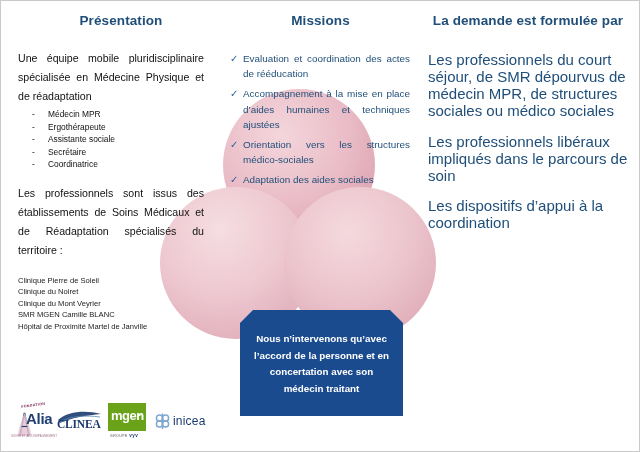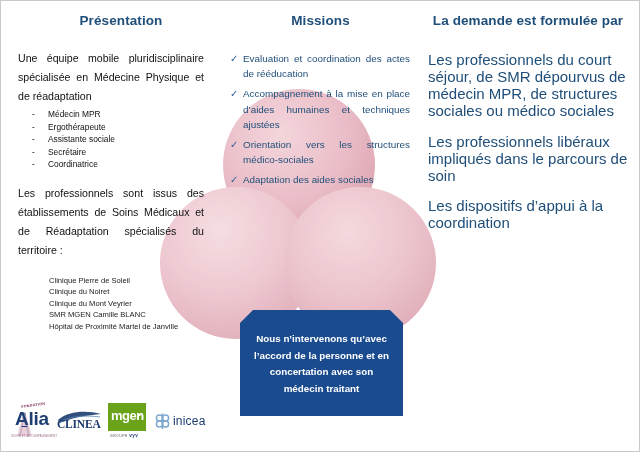--- a/index.html
+++ b/index.html
@@ -68,21 +68,20 @@
     position: absolute;
     left: 14px;
     top: 0;
   }
   #col-left .para-2 { margin-top: 13px; }
   #col-left .estab-list {
     margin-top: 15px;
     font-size: 7.6px;
     line-height: 11.4px;
     color: #1a1a1a;
-    margin-left: 31px;
   }
 
   
   #col-mid {
     position: absolute;
     left: 229px; top: 50px; width: 180px;
     color: #1f4e79;
     font-size: 9.9px;
     line-height: 15.2px;
   }
@@ -157,22 +156,22 @@
     font-size: 3.6px;
     letter-spacing: 0.35px;
     color: #7a2050;
     font-weight: bold;
     transform: rotate(-8deg);
     transform-origin: left top;
     white-space: nowrap;
   }
   #logo-alia .alia-word {
     position: absolute;
-    left: 5px; top: 6px;
-    font-size: 19px;
+    left: 16px; top: 6px;
+    font-size: 15px;
     font-weight: bold;
     color: #1f3f73;
     letter-spacing: -0.3px;
     line-height: 15px;
   }
   #logo-alia .sub {
     position: absolute;
     left: 1px; bottom: 1px;
     font-size: 2.8px;
     color: #9a6b86;

